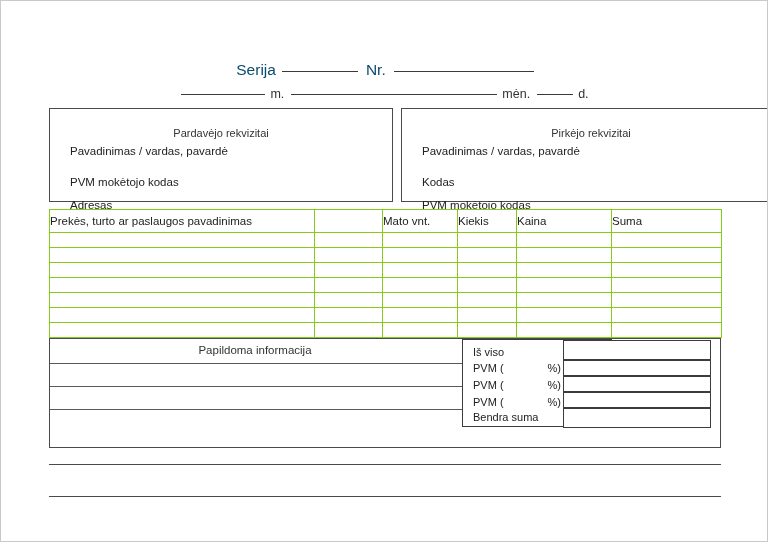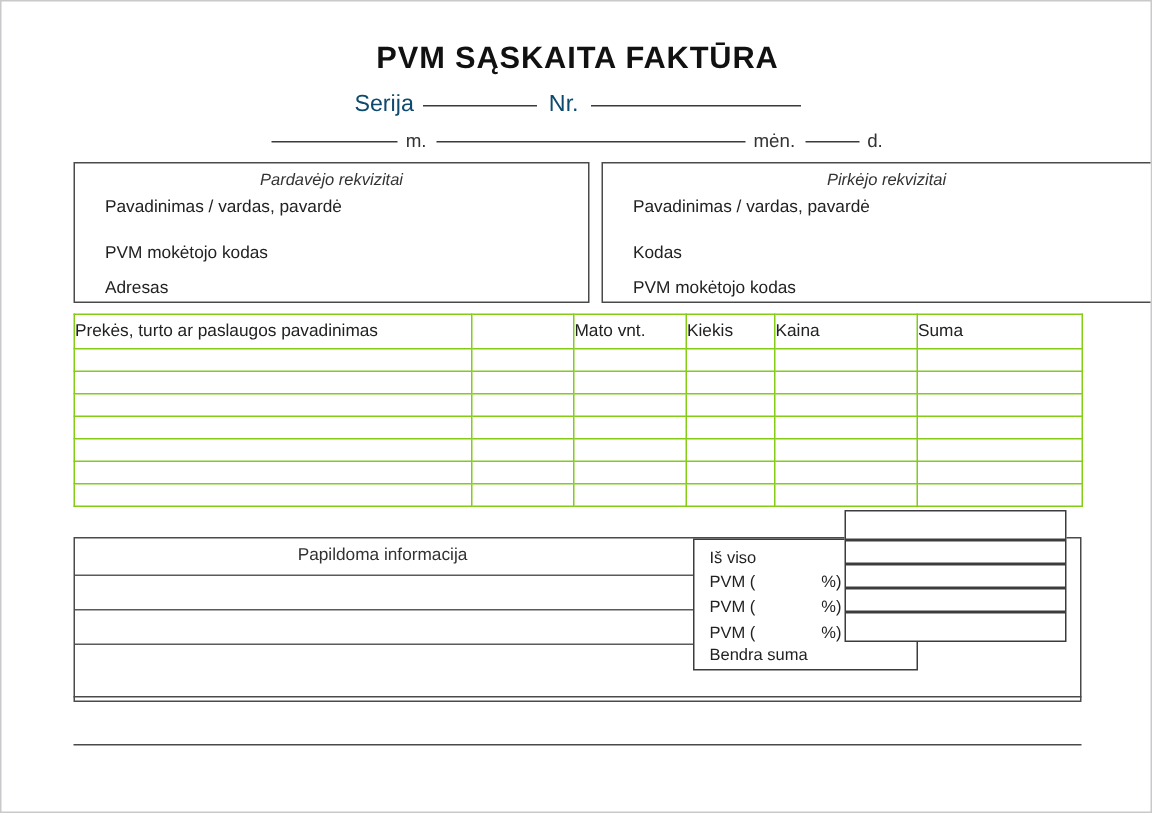--- a/index.html
+++ b/index.html
@@ -76,22 +76,21 @@
     border: 1.1px solid #4a4a4d;
     box-sizing: border-box;
     background: #fff;
   }
   #seller-box { left: 48px;  top: 107px; width: 344px; height: 94px; }
   #buyer-box  { left: 400px; top: 107px; width: 380px; height: 94px; }
   .party-title {
     text-align: center;
     font-size: 11px;
     color: #333;
-    margin-top: 5px;
-    font-style: italic;
+    margin-top: 18px;
   }
   .party-field {
     font-size: 11.5px;
     color: #222;
     padding-left: 8px;
     line-height: 1.05;
     margin-left: 12px;
   }
   .party-field.first { margin-top: 6px; }
   .party-field.spaced { margin-top: 19px; }
@@ -121,21 +120,21 @@
   .col-blank { width: 68px; }
   .col-unit  { width: 75px; }
   .col-qty   { width: 59px; }
   .col-price { width: 95px; }
   .col-sum   { width: 110px; }
 
   
   #bottom-box {
     position: absolute;
     left: 48px;
-    top: 357px;
+    top: 337px;
     width: 672px;
     height: 110px;
     border: 1.2px solid #4a4a4d;
     box-sizing: border-box;
     background: #fff;
   }
   .extra-title {
     position: absolute;
     left: 0;
     top: 5px;
@@ -197,21 +196,20 @@
     text-align: center;
     font-size: 9.5px;
     color: #333;
   }
 </style>
 </head>
 <body>
 
 <div id="page">
 
-  <div class="title">PVM  SĄSKAITA FAKTŪRA</div>
 
   <div class="serial-line">
     <span class="lbl">Serija</span><span class="rule rule-serija"></span><span class="lbl">Nr.</span><span class="rule rule-nr"></span>
   </div>
 
   <div class="date-line">
     <span class="rule rule-year"></span><span class="lbl">m.</span><span class="rule rule-month"></span><span class="lbl">mėn.</span><span class="rule rule-day"></span><span class="lbl">d.</span>
   </div>
 
   <div class="party-box" id="seller-box">

